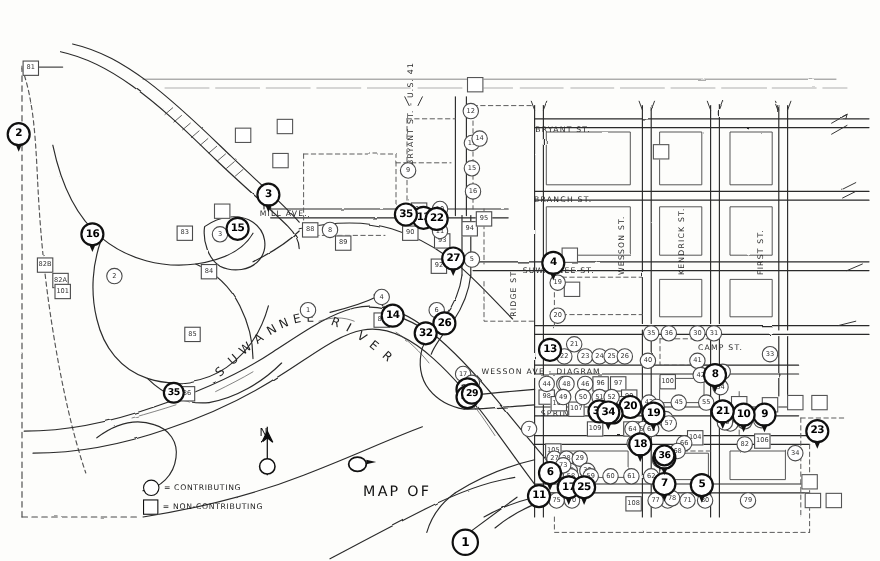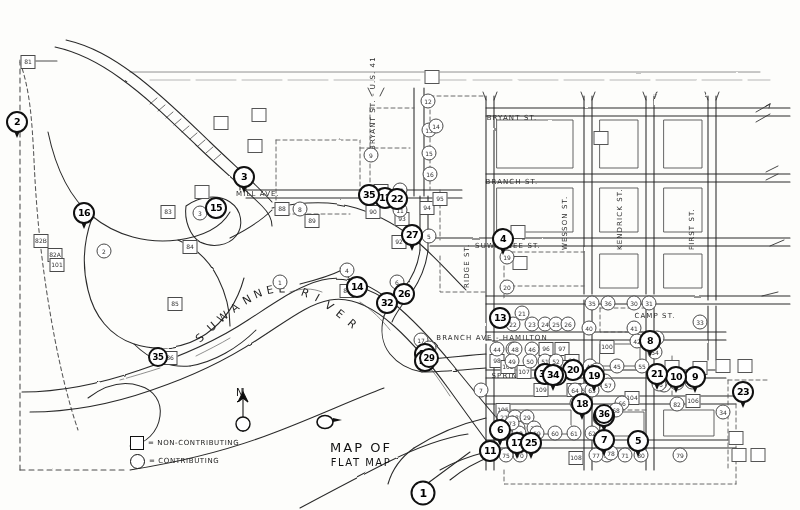--- a/index.html
+++ b/index.html
@@ -356,21 +356,21 @@
       <span class="rv-ch" style="left: 328.615px; top: 305.533px; font-family: &quot;DejaVu Sans&quot;, sans-serif; font-size: 11px; color: rgb(31, 31, 31); transform: translate(-50%, -50%) rotate(35.0089deg);">V</span>
       <span class="rv-ch" style="left: 340.308px; top: 314.259px; font-family: &quot;DejaVu Sans&quot;, sans-serif; font-size: 11px; color: rgb(31, 31, 31); transform: translate(-50%, -50%) rotate(39.0846deg);">E</span>
       <span class="rv-ch" style="left: 352px; top: 324.063px; font-family: &quot;DejaVu Sans&quot;, sans-serif; font-size: 11px; color: rgb(31, 31, 31); transform: translate(-50%, -50%) rotate(41.478deg);">R</span>
     </div>
 
   <div id="street-layer">
       <div class="street-label" style="left: 512px; top: 118px; transform: translate(-50%, -50%) rotate(0deg);">BRYANT ST.</div>
       <div class="street-label" style="left: 512px; top: 182px; transform: translate(-50%, -50%) rotate(0deg);">BRANCH ST.</div>
       <div class="street-label" style="left: 508px; top: 246px; transform: translate(-50%, -50%) rotate(0deg);">SUWANNEE ST.</div>
       <div class="street-label" style="left: 258px; top: 194px; transform: translate(-50%, -50%) rotate(0deg);">MILL AVE.</div>
-      <div class="street-label" style="left: 492px; top: 338px; transform: translate(-50%, -50%) rotate(0deg);">BRANCH AVE - HAMILTON</div>
+      <div class="street-label" style="left: 492px; top: 338px; transform: translate(-50%, -50%) rotate(0deg);">WESSON AVE - DIAGRAM</div>
       <div class="street-label" style="left: 508px; top: 376px; transform: translate(-50%, -50%) rotate(0deg);">SPRING</div>
       <div class="street-label" style="left: 655px; top: 316px; transform: translate(-50%, -50%) rotate(0deg);">CAMP ST.</div>
       <div class="street-label" style="left: 592px; top: 250px; transform: translate(-50%, -50%) rotate(-90deg);">WESSON ST.</div>
       <div class="street-label" style="left: 651px; top: 250px; transform: translate(-50%, -50%) rotate(-90deg);">KENDRICK ST.</div>
       <div class="street-label" style="left: 713px; top: 250px; transform: translate(-50%, -50%) rotate(-90deg);">FIRST ST.</div>
       <div class="street-label" style="left: 489px; top: 288px; transform: translate(-50%, -50%) rotate(-90deg);">RIDGE ST.</div>
       <div class="street-label" style="left: 420px; top: 150px; transform: translate(-50%, -50%) rotate(-90deg);">BRYANT ST. - U.S. 41</div>
     </div>
 
   <div id="square-layer">
@@ -643,27 +643,26 @@
       </div>
     </div>
 
 
   <div class="north-mark">
     <span class="n-letter">N</span>
   </div>
 
   <div class="legend">
     <div class="legend-row">
+      <span class="legend-glyph-circle"></span>
+      <span class="legend-text">= CONTRIBUTING</span>
+    </div>
+    <div class="legend-row">
       <span class="legend-glyph-square"></span>
       <span class="legend-text">= NON-CONTRIBUTING</span>
     </div>
-    <div class="legend-row">
-      <span class="legend-glyph-circle"></span>
-      <span class="legend-text">= CONTRIBUTING</span>
-    </div>
   </div>
 
   <div class="title-block">
     <div class="t-mapof">MAP OF</div>
-    <div class="t-flat">FLAT MAP</div>
   </div>
 
 </div>
 
 </body></html>

